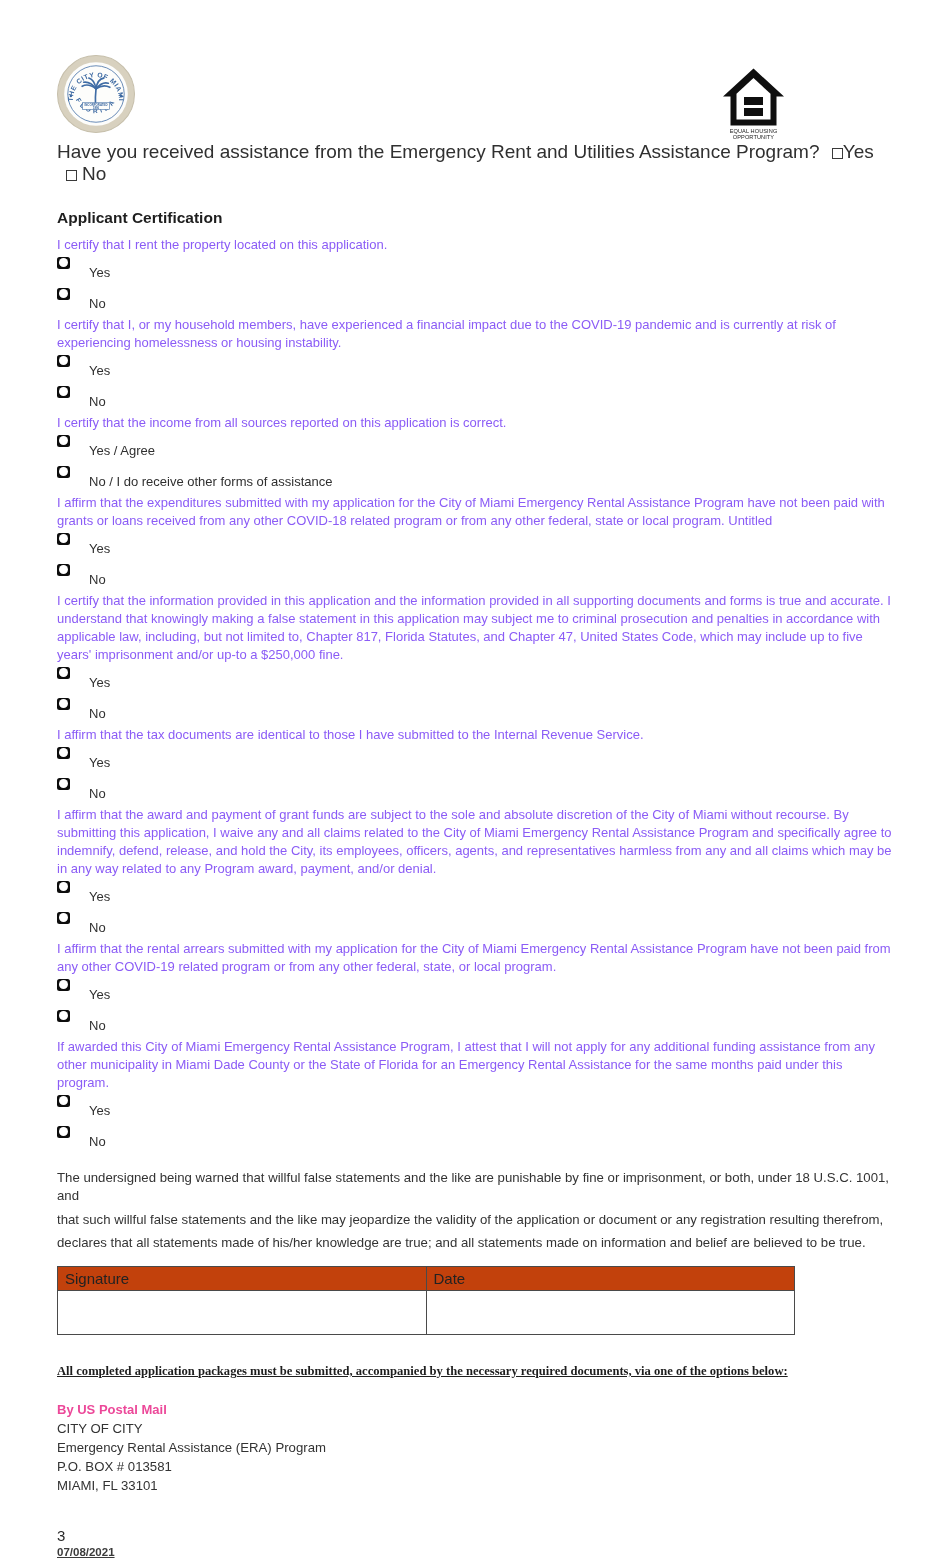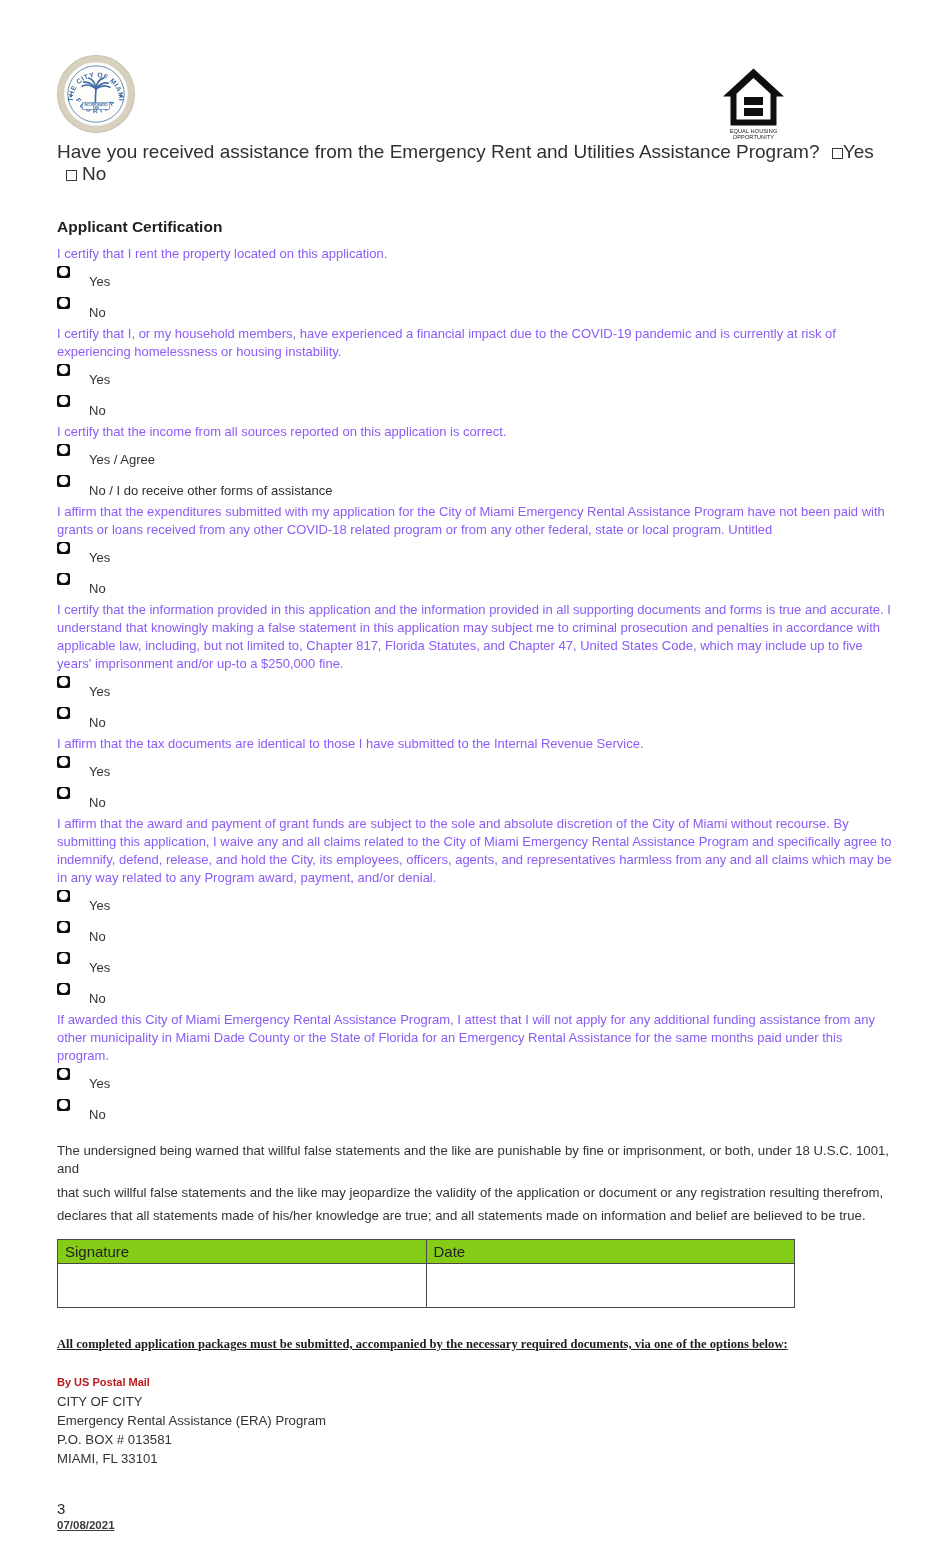--- a/index.html
+++ b/index.html
@@ -23,52 +23,52 @@
   
   .question-line { margin-top:4px; font-size:19px; color:#303030; }
   .checkbox {
     display:inline-block; width:11px; height:11px;
     border:1.5px solid #3a3a3a; background:#fff;
     vertical-align:-1px;
   }
   .cb-gap-a { margin-left:7px; }
   .cb-gap-b { margin-left:9px; margin-right:5px; }
   
-  .section-title { margin:33px 0 9px; font-size:15.5px; font-weight:bold; color:#1e1e1e; }
+  .section-title { margin:24px 0 9px; font-size:15.5px; font-weight:bold; color:#1e1e1e; }
   .stmt { font-size:13px; line-height:18px; color:#8b5cf6; max-width:843px; }
   .opt { display:flex; align-items:flex-start; height:31px; }
   .radio {
     position:relative; flex:0 0 13px; width:13px; height:12px;
     background:#0d0d0d; border-radius:2.5px; margin-top:3px;
   }
   .radio::after {
     content:""; position:absolute; left:1.5px; top:1px;
     width:9px; height:9px; background:#fff; border-radius:50%;
   }
   .opt-label { margin-left:19px; margin-top:11px; font-size:13px; color:#303030; }
   
   .warning { margin-top:15px; }
   .warning p { font-size:13.2px; line-height:18px; margin-bottom:5.5px; color:#333; }
   
   table.sig-table { border-collapse:collapse; width:738px; margin-top:14px; }
   .sig-table th {
-    background:#84cc16; border:1.5px solid #4a4a4a;
+    background:#c2410c; border:1.5px solid #4a4a4a;
     height:24px; text-align:left; padding:1px 7px;
     font-size:15px; font-weight:normal; color:#222;
   }
   .sig-table td { border:1.5px solid #4a4a4a; height:44px; background:#fff; }
   .sig-table col { width:369px; }
   
   .note {
     margin-top:29px; font-size:12.6px; font-weight:bold;
     text-decoration:underline; color:#1e1e1e;font-family:Liberation Serif, serif;
   }
   
   .mail { margin-top:21px; }
-  .mail-title { font-size:11px; font-weight:bold; color:#b91c1c; line-height:19px; }
+  .mail-title { font-size:13px; font-weight:bold; color:#ec4899; line-height:19px; }
   .mail-line { font-size:13.2px; line-height:19px; color:#333; }
   
   .footer { margin-top:32px; }
   .page-num { font-size:15px; color:#2a2a2a; }
   .footer-date { font-size:11.5px; font-weight:bold; color:#3b3b3b; margin-top:2px;text-decoration:underline; }
   svg text { font-family:"Liberation Sans", sans-serif; }
 </style>
 </head>
 <body>
 
@@ -205,20 +205,21 @@
       <span class="radio"></span>
       <span class="opt-label">Yes</span>
     </div>
     <div class="opt">
       <span class="radio"></span>
       <span class="opt-label">No</span>
     </div>
   </section>
 
   <section class="cert">
+    <p class="stmt">I affirm that the rental arrears submitted with my application for the City of Miami Emergency Rental Assistance Program have not been paid from any other COVID-19 related program or from any other federal, state, or local program.</p>
     <div class="opt">
       <span class="radio"></span>
       <span class="opt-label">Yes</span>
     </div>
     <div class="opt">
       <span class="radio"></span>
       <span class="opt-label">No</span>
     </div>
   </section>
 

